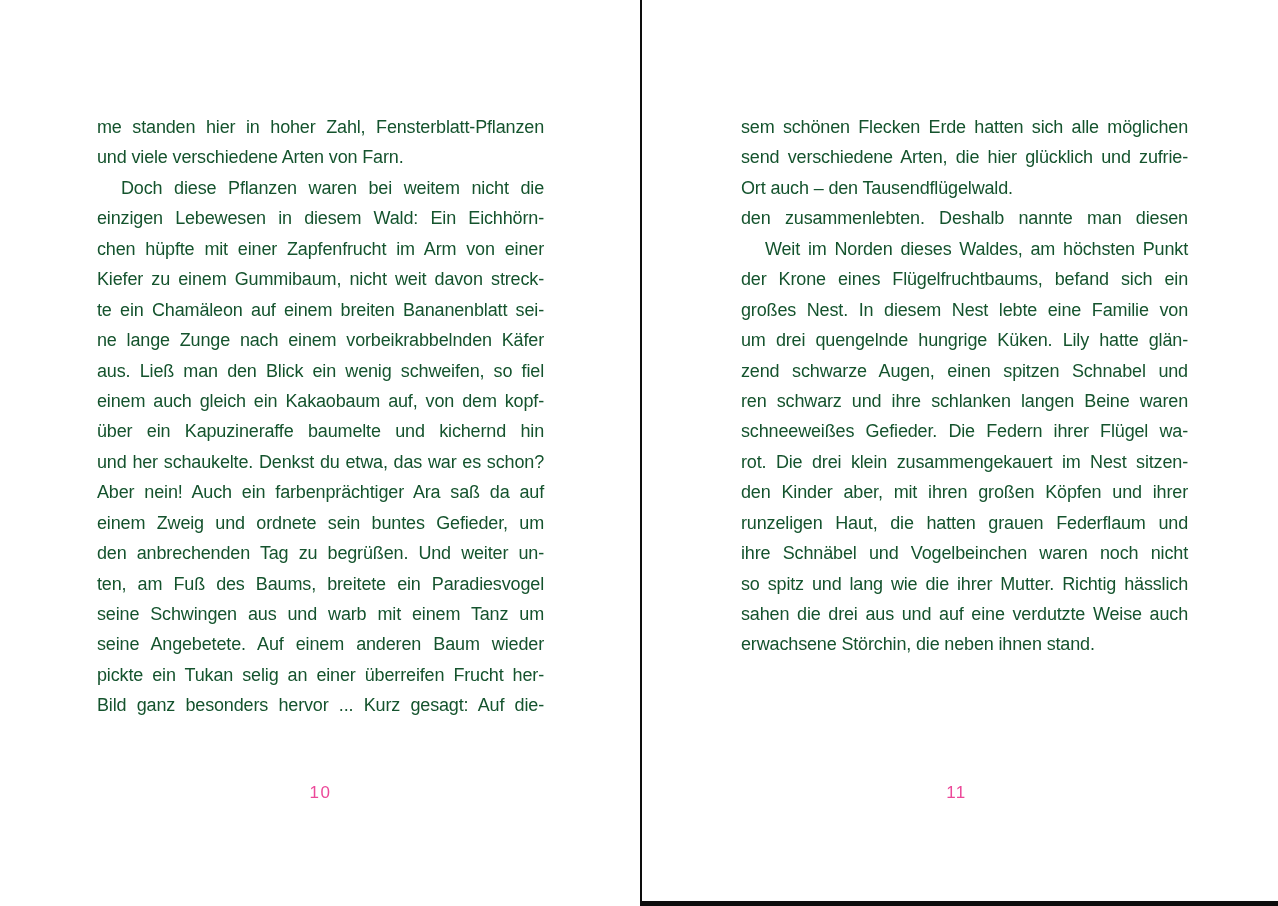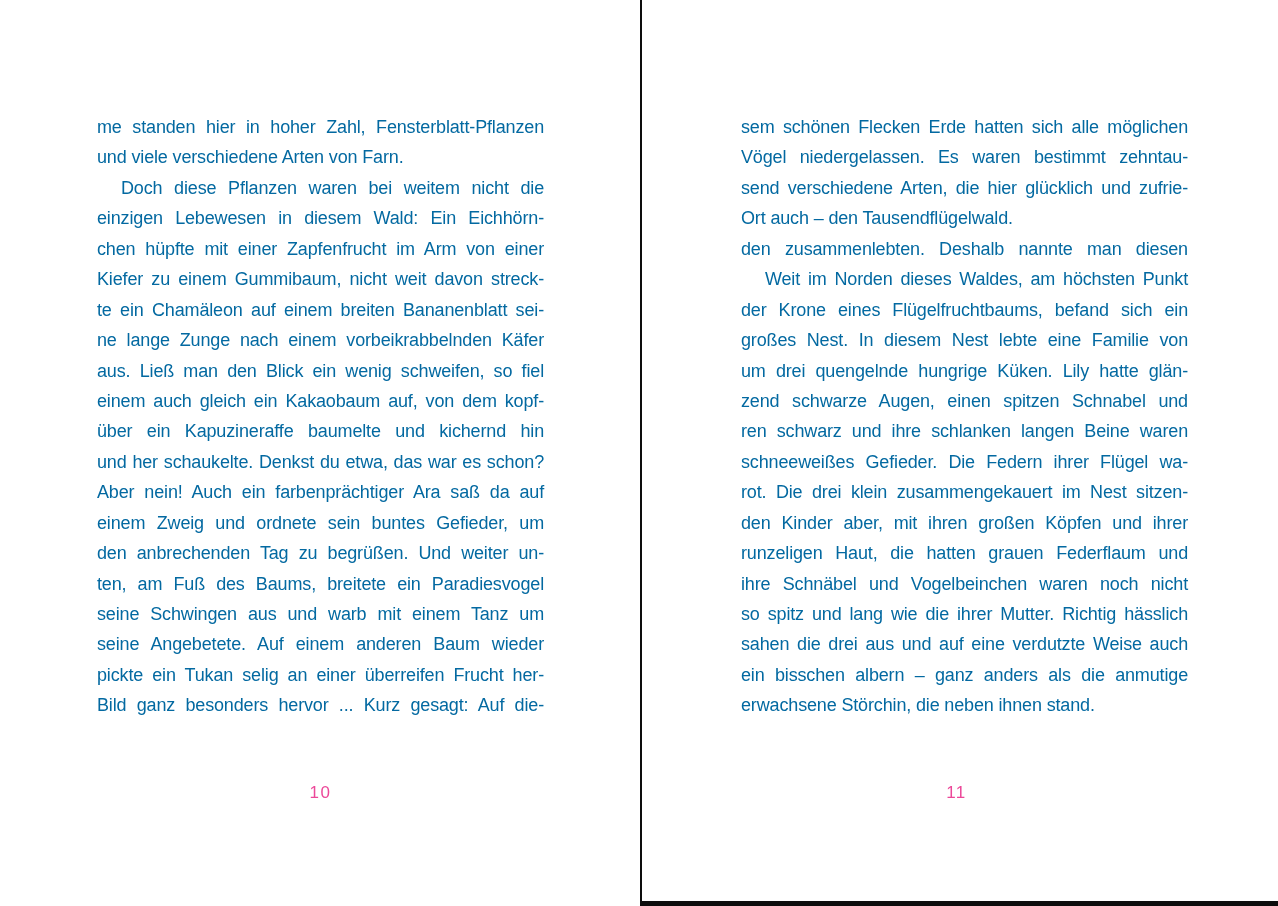--- a/index.html
+++ b/index.html
@@ -9,21 +9,21 @@
     background: #ffffff;
     position: relative;
     overflow: hidden;
     font-family: "Liberation Sans", sans-serif;
   }
   .spread { position: absolute; inset: 0; }
   .text-block {
     position: absolute;
     top: 112px;
     width: 447px;
-    color: #0369a1;
+    color: #14532d;
     font-size: 18px;
     line-height: 30.45px;
     letter-spacing: -0.15px;
   }
   .text-block.left  { left: 97px; }
   .text-block.right { left: 733px; margin-left: 8px; }
   .line {
     text-align: justify;
     text-align-last: justify;
     height: 30.45px;
@@ -83,38 +83,36 @@
       <div class="line">den anbrechenden Tag zu begrüßen. Und weiter un-</div>
       <div class="line">ten, am Fuß des Baums, breitete ein Paradiesvogel</div>
       <div class="line">seine Schwingen aus und warb mit einem Tanz um</div>
       <div class="line">seine Angebetete. Auf einem anderen Baum wieder</div>
       <div class="line">pickte ein Tukan selig an einer überreifen Frucht her-</div>
       <div class="line">Bild ganz besonders hervor ... Kurz gesagt: Auf die-</div>
     </div>
 
   <div class="text-block right">
       <div class="line">sem schönen Flecken Erde hatten sich alle möglichen</div>
-      <div class="line">Vögel niedergelassen. Es waren bestimmt zehntau-</div>
       <div class="line">send verschiedene Arten, die hier glücklich und zufrie-</div>
       <div class="line end">Ort auch – den Tausendflügelwald.</div>
       <div class="line">den zusammenlebten. Deshalb nannte man diesen</div>
       <div class="line indent">Weit im Norden dieses Waldes, am höchsten Punkt</div>
       <div class="line">der Krone eines Flügelfruchtbaums, befand sich ein</div>
       <div class="line">großes Nest. In diesem Nest lebte eine Familie von</div>
       <div class="line">um drei quengelnde hungrige Küken. Lily hatte glän-</div>
       <div class="line">zend schwarze Augen, einen spitzen Schnabel und</div>
       <div class="line">ren schwarz und ihre schlanken langen Beine waren</div>
       <div class="line">schneeweißes Gefieder. Die Federn ihrer Flügel wa-</div>
       <div class="line">rot. Die drei klein zusammengekauert im Nest sitzen-</div>
       <div class="line">den Kinder aber, mit ihren großen Köpfen und ihrer</div>
       <div class="line">runzeligen Haut, die hatten grauen Federflaum und</div>
       <div class="line">ihre Schnäbel und Vogelbeinchen waren noch nicht</div>
       <div class="line">so spitz und lang wie die ihrer Mutter. Richtig hässlich</div>
       <div class="line">sahen die drei aus und auf eine verdutzte Weise auch</div>
-      <div class="line">ein bisschen albern – ganz anders als die anmutige</div>
       <div class="line end">erwachsene Störchin, die neben ihnen stand.</div>
     </div>
 
   <div class="page-number left">10</div>
 
   <div class="page-number right">11</div>
 
   <div class="gutter-line"></div>
 
   <div class="scan-edge-bottom"></div>

